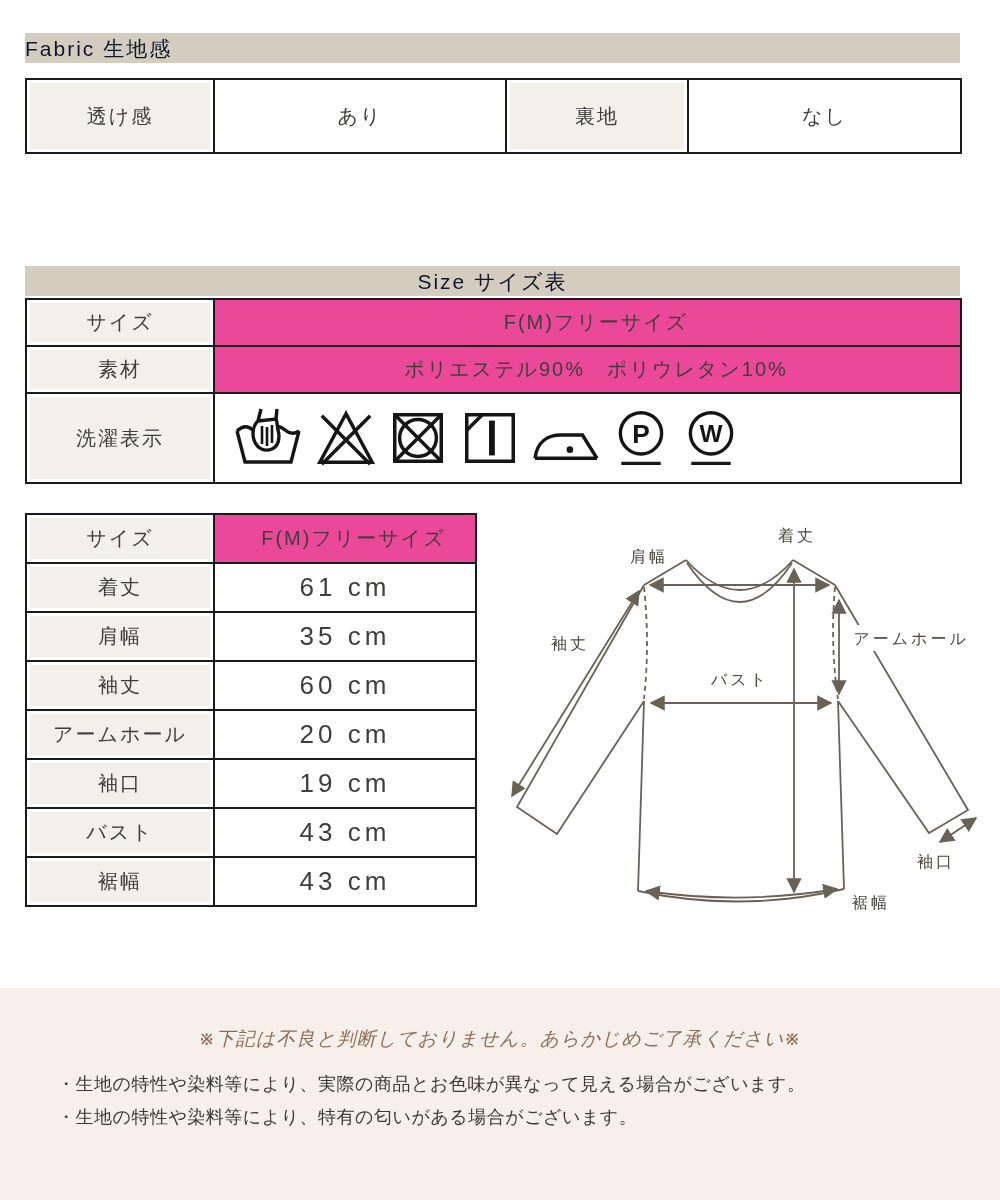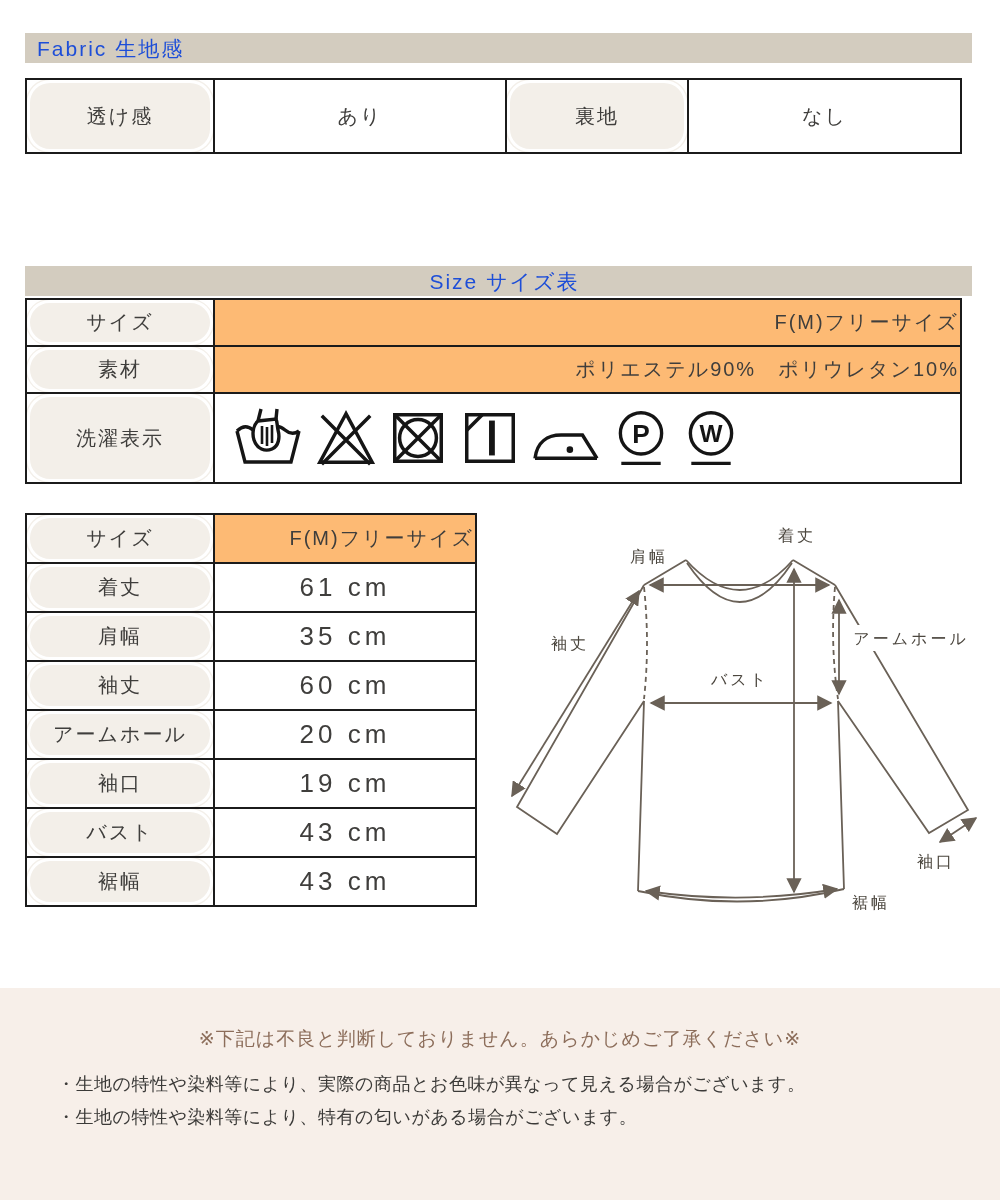--- a/index.html
+++ b/index.html
@@ -3,35 +3,34 @@
 <meta charset="utf-8">
 <style>
   html,body{margin:0;padding:0;}
   body{
     width:1000px;height:1200px;position:relative;background:#ffffff;
     font-family:"Liberation Sans","DejaVu Sans",sans-serif;
     color:#3f3e3c;overflow:hidden;
   }
   .band{
     position:absolute;left:25px;width:935px;height:30px;
-    background:#d3ccbf;color:#1d4ed8;font-size:21px;letter-spacing:2px;
-    line-height:31px;padding-left:12px;
+    background:#d3ccbf;color:#0f172a;font-size:21px;letter-spacing:2px;
+    line-height:31px;
   }
   .band-fabric{top:33px;}
   .band-size{top:266px;text-align:center;}
 
   table{border-collapse:collapse;table-layout:fixed;}
   td{border:2px solid #1b1b1b;font-size:20px;color:#3f3e3c;overflow:hidden;}
   td.lbl{
     background:#f3efe9;text-align:center;letter-spacing:2px;
     box-shadow:inset 0 0 0 3px #ffffff;
-    border-radius:23px;
   }
   td.val{background:#ffffff;text-align:center;letter-spacing:2px;}
-  td.val-left{background:#fdba74;text-align:right;padding-left:18px;letter-spacing:2px;}
+  td.val-left{background:#ec4899;text-align:center;padding-left:18px;letter-spacing:2px;}
   td.num{background:#ffffff;text-align:center;font-size:26px;letter-spacing:4px;}
 
   #fabric-table{position:absolute;left:25px;top:78px;}
   #fabric-table td{height:70px;}
 
   #sizeinfo-table{position:absolute;left:25px;top:298px;}
   #sizeinfo-table td.r1{height:43px;}
   #sizeinfo-table td.care{height:86px;}
 
   #measure-table{position:absolute;left:25px;top:513px;}
@@ -41,21 +40,21 @@
   .icons svg{display:block;}
 
   #diagram{position:absolute;left:488px;top:513px;}
 
   .notice{
     position:absolute;left:0;top:988px;width:1000px;height:212px;
     background:#f7efe9;
   }
   .notice-title{
     margin-top:40px;text-align:center;color:#8c6d5a;
-    font-size:19px;letter-spacing:1px;line-height:22px;
+    font-size:19px;letter-spacing:1px;line-height:22px;font-style:italic;
   }
   .notice-list{margin:18px 0 0 57px;font-size:18px;color:#3b3a38;line-height:33px;letter-spacing:0.5px;}
 </style>
 </head>
 <body>
 
 <div class="band band-fabric">Fabric 生地感</div>
 
 <table id="fabric-table">
   <colgroup>

